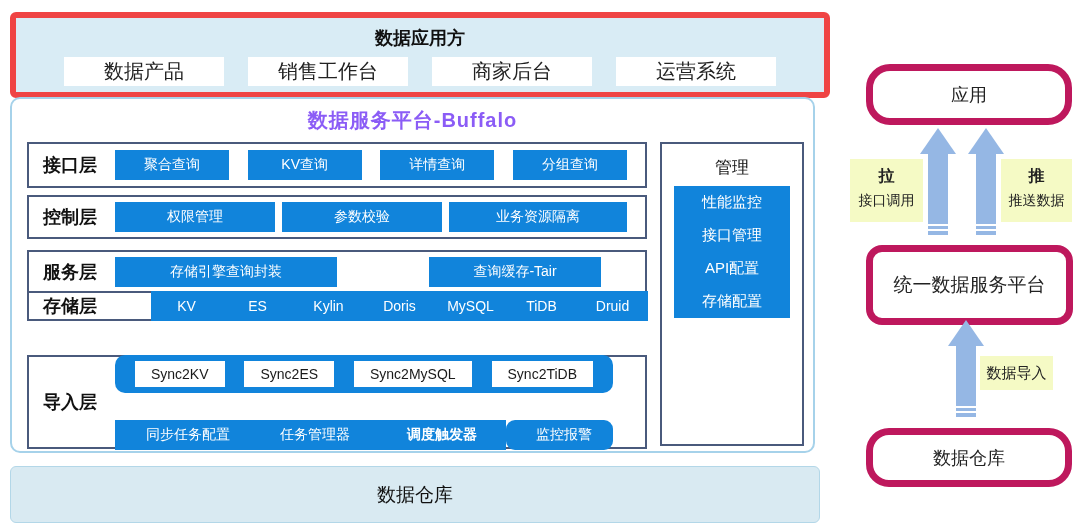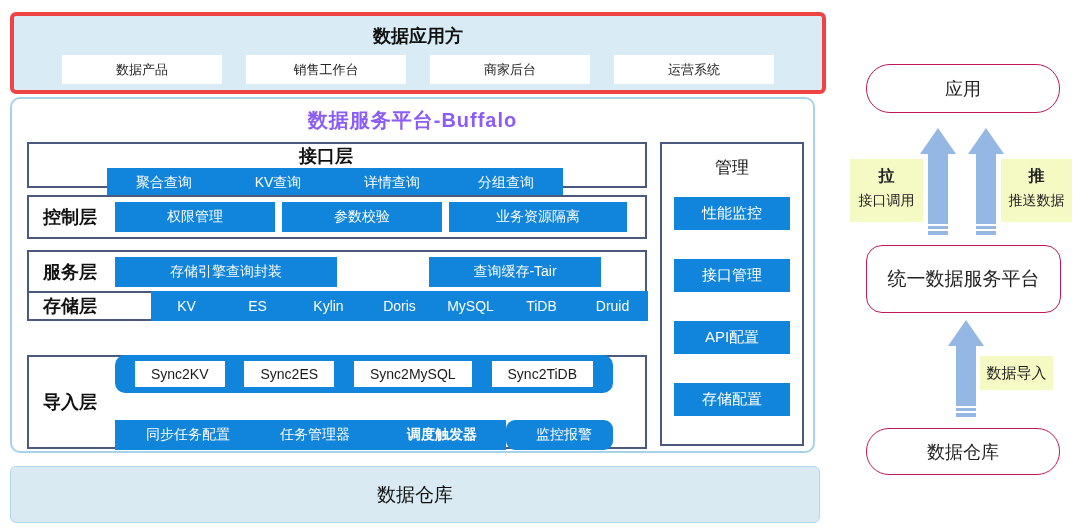--- a/index.html
+++ b/index.html
@@ -3,47 +3,47 @@
 <meta charset="utf-8">
 <style>
   html,body{margin:0;padding:0;background:#ffffff;}
   .stage{
     position:relative;width:1080px;height:529px;background:#ffffff;
     font-family:"Liberation Sans","DejaVu Sans",sans-serif;color:#1a1a1a;overflow:hidden;
   }
   
   .top-box{
     position:absolute;left:10px;top:12px;width:808px;height:74px;
-    background:#d9ecf5;border:4px solid #ef4444;border-radius:6px;
+    background:#d9ecf5;border:6px solid #ef4444;border-radius:6px;
   }
   .top-title{margin-top:8px;text-align:center;font-size:18px;font-weight:bold;color:#111;}
   .top-items{display:flex;justify-content:space-between;padding:0 48px;margin-top:7px;}
   .white-item{
     width:160px;height:29px;background:#ffffff;display:flex;align-items:center;justify-content:center;
-    font-size:13px;color:#222;
+    font-size:20px;color:#222;
   }
   .main-box{
     position:absolute;left:10px;top:97px;width:805px;height:356px;
     background:#ffffff;border:2px solid #a6d2ea;border-radius:10px;box-sizing:border-box;
   }
   .platform-title{
     margin-top:8px;text-align:center;font-size:20px;font-weight:600;color:#8b5cf6;letter-spacing:1px;
     font-family:"Liberation Sans","DejaVu Sans Mono","DejaVu Sans",sans-serif;
   }
   .layer-row{
     position:absolute;left:15px;width:620px;border:2px solid #4a5a7c;background:#fff;box-sizing:border-box;
     display:flex;align-items:center;padding:0 18px 0 14px;
   }
   .layer-label{width:72px;flex-shrink:0;font-size:18px;font-weight:bold;color:#111;}
   .btns{flex:1;display:flex;justify-content:space-between;align-items:center;}
   .blue-btn{
     height:30px;background:#1184db;color:#fff;font-size:14px;
     display:flex;align-items:center;justify-content:center;
   }
-  .row-interface{top:43px;height:46px;flex-direction:column;}
+  .row-interface{top:43px;height:46px;}
   .row-control{top:96px;height:44px;}
   .row-service{top:151px;height:43px;}
   .row-storage{top:192px;height:30px;gap:36px;}
   .row-import{top:256px;height:94px;align-items:center;}
   .row-interface .blue-btn{width:114px;}
   .row-control .blue-btn{width:160px;}
   .row-control .blue-btn:last-child{width:178px;}
   .row-service .btns{padding-right:26px;}
   .row-service .blue-btn{width:222px;}
   .row-service .blue-btn:last-child{width:172px;}
@@ -60,30 +60,30 @@
   }
   .import-btns{display:flex;justify-content:space-between;margin-top:10px;}
   .import-btns .blue-btn{height:30px;padding-left:9px;}
   .ib-1{width:128px;}.ib-2{width:108px;}.ib-3{width:128px;font-weight:bold;}.ib-4{width:98px;border-radius:9px;}
   .mgmt-box{
     position:absolute;left:648px;top:43px;width:144px;height:304px;
     border:2px solid #4a5a7c;background:#fff;box-sizing:border-box;
     display:flex;flex-direction:column;align-items:center;
   }
   .mgmt-title{margin-top:12px;font-size:17px;color:#111;}
-  .mgmt-btns{display:flex;flex-direction:column;gap:29px;margin-top:18px;}
+  .mgmt-btns{display:flex;flex-direction:column;margin-top:7px;}
   .mgmt-btns .blue-btn{width:116px;height:33px;font-size:15px;}
   .bottom-box{
     position:absolute;left:10px;top:466px;width:808px;height:55px;
     background:#d9eaf2;border:1px solid #b3d7e8;border-radius:6px;
     display:flex;align-items:center;justify-content:center;font-size:19px;color:#111;
   }
   
   .pill{
-    position:absolute;background:#fff;border:1px solid #be185d;
+    position:absolute;background:#fff;border:7px solid #be185d;
     display:flex;align-items:center;justify-content:center;color:#222;
   }
   .app-pill{left:866px;top:64px;width:192px;height:47px;border-radius:24px;font-size:18px;}
   .unified-box{left:866px;top:245px;width:193px;height:66px;border-radius:16px;font-size:19px;}
   .dw-pill{left:866px;top:428px;width:192px;height:45px;border-radius:23px;font-size:18px;}
   .arrow{position:absolute;display:flex;flex-direction:column;align-items:center;}
   .arrow-head{
     width:0;height:0;border-left:18px solid transparent;border-right:18px solid transparent;
     border-bottom:26px solid #95b7e4;
   }

